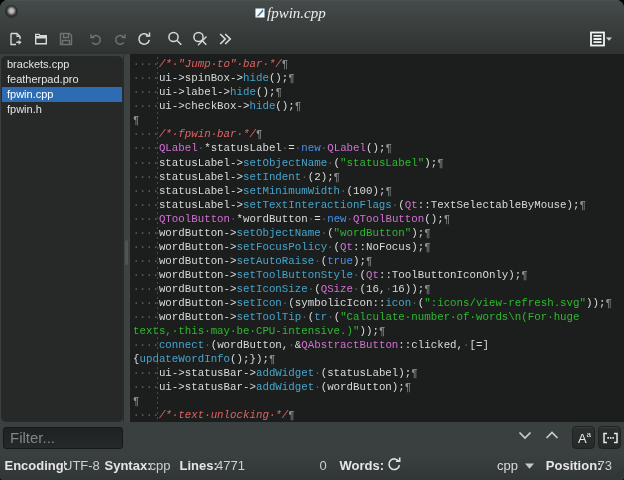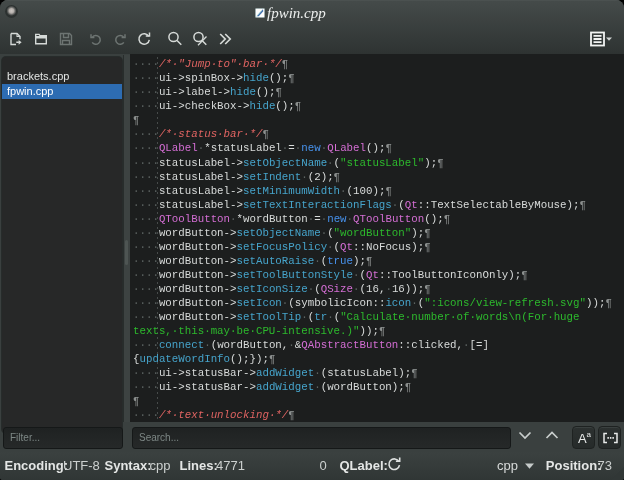--- a/index.html
+++ b/index.html
@@ -2,36 +2,36 @@
 <html><head><meta charset="utf-8"><style>
 html,body{margin:0;padding:0;width:624px;height:480px;background:#000;overflow:hidden}
 #win{position:absolute;left:0;top:0;width:624px;height:480px;border-radius:8px 8px 3px 3px;overflow:hidden;background:#343a39;font-family:"Liberation Sans",sans-serif}
 #hdr{position:absolute;left:0;top:0;width:624px;height:54px;background:linear-gradient(#454b4a,#2e3332);box-shadow:inset 0 1px 0 #4b5150}
 #circ{position:absolute;left:5px;top:5px;width:13px;height:13px;border-radius:50%;background:radial-gradient(circle at 50% 45%,#cdc8c4 0%,#b3aeaa 24%,#6f6f6d 36%,#2c3130 52%,#2b302f 74%,#373c3b 96%)}
 #title{position:absolute;left:267px;top:3px;font-family:"Liberation Serif",serif;font-style:italic;font-size:15px;line-height:20px;color:#eceeed}
 #ticon{position:absolute;left:255px;top:8px}
 #content{position:absolute;left:0;top:54px;width:624px;height:398px;background:#3a403f}
 #list{position:absolute;left:2px;top:57px;width:120px;height:364px;background:#272828;border-radius:4px;box-shadow:0 0 0 1px #272c2b;font-size:11px;color:#e3e5e4}
 #list div{height:15px;line-height:15px;padding-left:5px}
-#list{padding-top:12px}
+#list{padding-top:0}
 #list .sel{background:#2d6cb2;color:#fff}
 #lane{position:absolute;left:122.6px;top:54.5px;width:7.6px;height:367px;background:#3d4342;border-left:1.4px solid #282d2c;box-sizing:border-box}
 #grip{position:absolute;left:125px;top:240px;width:3px;height:25px;background:#4e5553;border-radius:2px}
 #ed{position:absolute;left:130px;top:54px;width:494px;height:368px;background:#1c1e1e}
 #vline{position:absolute;left:156.5px;top:57px;width:1px;height:364px;background:repeating-linear-gradient(#6a706f 0 2px,transparent 2px 5px);opacity:.55}
 #code{position:absolute;left:133px;top:57.2px;width:500px;font-family:"Liberation Mono",monospace;font-size:10.79px;color:#d8dbda}
 #code div{height:14.05px;line-height:14.05px;white-space:pre}
 s{text-decoration:none;color:#5c6361}
 u{text-decoration:none;color:#8b8f8e}
 .c{color:#e06462;font-style:italic}
 .f{color:#46a4cb;}
 .k{color:#4792ec;font-weight:normal}
 .q{color:#d46ed4;font-weight:normal}
 .g{color:#2db92d}
-.inp{position:absolute;top:427px;height:22px;background:linear-gradient(#1f2222,#262929);border:1px solid #151818;border-radius:3px;box-sizing:border-box;line-height:20px;padding-left:6px;font-size:10px;color:#7d8785}
+.inp{position:absolute;top:427px;height:22px;background:linear-gradient(#1f2222,#262929);border:1px solid #151818;border-radius:3px;box-sizing:border-box;line-height:20px;padding-left:6px;font-size:15px;color:#7d8785}
 #status{position:absolute;left:0;top:452px;width:624px;height:28px;background:linear-gradient(#3b4140,#303635);font-size:13px;color:#e4e6e5}
 #status span{position:absolute;top:0;line-height:28px;white-space:pre}
 .bl{font-weight:bold}
 .it{color:#ccd0cf}
 .btn{position:absolute;top:426px;width:23px;height:23px;background:linear-gradient(#2c3130,#262b2a);border:1px solid #1e2221;border-radius:4px;box-sizing:border-box;box-shadow:inset 0 1px 0 #3a403f}
 </style></head><body>
 <div id="win">
 <div id="hdr"></div>
 <div id="circ"></div>
 <svg id="ticon" width="10" height="10" viewBox="0 0 12 12">
@@ -94,33 +94,35 @@
 
   <g transform="translate(597.5,13)">
     <rect x="-6.5" y="-6.5" width="13" height="13" fill="none" stroke="#f2f4f3" stroke-width="1.8"></rect>
     <path d="M-4,-3.2 L4,-3.2 M-4,0 L4,0 M-4,3.2 L4,3.2" stroke="#f2f4f3" stroke-width="1.8"></path>
     <path d="M8.5,-1.5 L11.5,1.8 L14.5,-1.5 Z" fill="#cfd3d2" stroke="none"></path>
   </g>
 </svg>
 <div id="content"></div>
 <div id="list">
 <div>brackets.cpp</div>
+<div>featherpad.pro</div>
 <div class="sel">fpwin.cpp</div>
+<div>fpwin.h</div>
 </div>
 <div id="lane"></div>
     <div id="grip"></div>
 <div id="ed"></div>
 <div id="vline"></div>
 <div id="code">
 <div><s>····</s><span class="c">/*·"Jump·to"·bar·*/</span><u>¶</u></div>
 <div><s>····</s>ui-&gt;spinBox-&gt;<span class="f">hide</span>();<u>¶</u></div>
 <div><s>····</s>ui-&gt;label-&gt;<span class="f">hide</span>();<u>¶</u></div>
 <div><s>····</s>ui-&gt;checkBox-&gt;<span class="f">hide</span>();<u>¶</u></div>
 <div><u>¶</u></div>
-<div><s>····</s><span class="c">/*·status·bar·*/</span><u>¶</u></div>
+<div><s>····</s><span class="c">/*·fpwin·bar·*/</span><u>¶</u></div>
 <div><s>····</s><span class="q">QLabel</span><s>·</s>*statusLabel<s>·</s>=<s>·</s><span class="k">new</span><s>·</s><span class="q">QLabel</span>();<u>¶</u></div>
 <div><s>····</s>statusLabel-&gt;<span class="f">setObjectName</span><s>·</s>(<span class="g">"statusLabel"</span>);<u>¶</u></div>
 <div><s>····</s>statusLabel-&gt;<span class="f">setIndent</span><s>·</s>(2);<u>¶</u></div>
 <div><s>····</s>statusLabel-&gt;<span class="f">setMinimumWidth</span><s>·</s>(100);<u>¶</u></div>
 <div><s>····</s>statusLabel-&gt;<span class="f">setTextInteractionFlags</span><s>·</s>(<span class="q">Qt</span>::TextSelectableByMouse);<u>¶</u></div>
 <div><s>····</s><span class="q">QToolButton</span><s>·</s>*wordButton<s>·</s>=<s>·</s><span class="k">new</span><s>·</s><span class="q">QToolButton</span>();<u>¶</u></div>
 <div><s>····</s>wordButton-&gt;<span class="f">setObjectName</span><s>·</s>(<span class="g">"wordButton"</span>);<u>¶</u></div>
 <div><s>····</s>wordButton-&gt;<span class="f">setFocusPolicy</span><s>·</s>(<span class="q">Qt</span>::NoFocus);<u>¶</u></div>
 <div><s>····</s>wordButton-&gt;<span class="f">setAutoRaise</span><s>·</s>(<span class="k">true</span>);<u>¶</u></div>
 <div><s>····</s>wordButton-&gt;<span class="f">setToolButtonStyle</span><s>·</s>(<span class="q">Qt</span>::ToolButtonIconOnly);<u>¶</u></div>
@@ -129,21 +131,20 @@
 <div><s>····</s>wordButton-&gt;<span class="f">setToolTip</span><s>·</s>(<span class="f">tr</span><s>·</s>(<span class="g">"Calculate·number·of·words\n(For·huge</span></div>
 <div><span class="g">texts,·this·may·be·CPU-intensive.)"</span>));<u>¶</u></div>
 <div><s>····</s><span class="f">connect</span><s>·</s>(wordButton,<s>·</s>&amp;<span class="q">QAbstractButton</span>::clicked,<s>·</s>[=]</div>
 <div>{<span class="f">updateWordInfo</span>();});<u>¶</u></div>
 <div><s>····</s>ui-&gt;statusBar-&gt;<span class="f">addWidget</span><s>·</s>(statusLabel);<u>¶</u></div>
 <div><s>····</s>ui-&gt;statusBar-&gt;<span class="f">addWidget</span><s>·</s>(wordButton);<u>¶</u></div>
 <div><u>¶</u></div>
 <div><s>····</s><span class="c">/*·text·unlocking·*/</span><u>¶</u></div>
 </div>
 <div class="inp" style="left:3px;width:120px">Filter...</div>
-<div class="inp" style="left:132px;width:379px">Search...</div>
 <svg width="70" height="14" viewBox="0 0 70 14" style="position:absolute;left:512px;top:429px" fill="none" stroke="#c9cecd" stroke-width="1.7">
   <path d="M7.5,3.5 L13,9 L18.5,3.5"></path>
   <path d="M34.5,9 L40,3.5 L45.5,9"></path>
 </svg>
 <div class="btn" style="left:572px"></div>
 <div class="btn" style="left:597.5px"></div>
 <svg width="52" height="25" viewBox="0 0 52 25" style="position:absolute;left:572px;top:426px">
   <text x="6" y="17" font-family="Liberation Sans" font-size="13" fill="#e8eae9">A</text>
   <text x="14.5" y="10.5" font-family="Liberation Sans" font-size="8" fill="#e8eae9">a</text>
   <g stroke="#e8eae9" stroke-width="1.5" fill="none" transform="translate(25.5,0)">
@@ -157,21 +158,21 @@
   </g>
 </svg>
 <div id="status">
 <span class="bl" style="left:4.5px">Encoding:</span>
       <span class="it" style="left:63px">UTF-8</span>
 <span class="bl" style="left:104.5px">Syntax:</span>
       <span class="it" style="left:149.5px">cpp</span>
 <span class="bl" style="left:179.5px">Lines:</span>
       <span class="it" style="left:216px">4771</span>
       <span class="it" style="left:319.5px">0</span>
-<span class="bl" style="left:339.5px">QLabel:</span>
+<span class="bl" style="left:339.5px">Words:</span>
 <span style="left:497px;color:#d7dad9">cpp</span>
 <span class="bl" style="left:545.8px">Position:</span>
       <span class="it" style="left:597.5px">73</span>
 </div>
 <svg width="20" height="18" viewBox="0 0 20 18" style="position:absolute;left:386px;top:457px" fill="none" stroke="#dfe2e1" stroke-width="1.6">
   <path d="M12.9,4.6 A5.3,5.3 0 1 0 13.5,8.2"></path>
   <path d="M9.9,4.3 L13.7,4.3 L13.7,0.6"></path>
 </svg>
 <svg width="14" height="10" viewBox="0 0 14 10" style="position:absolute;left:523px;top:462px">
       <path d="M2,1.5 L6.5,6.8 L11,1.5 Z" fill="#c6cbca"></path>

